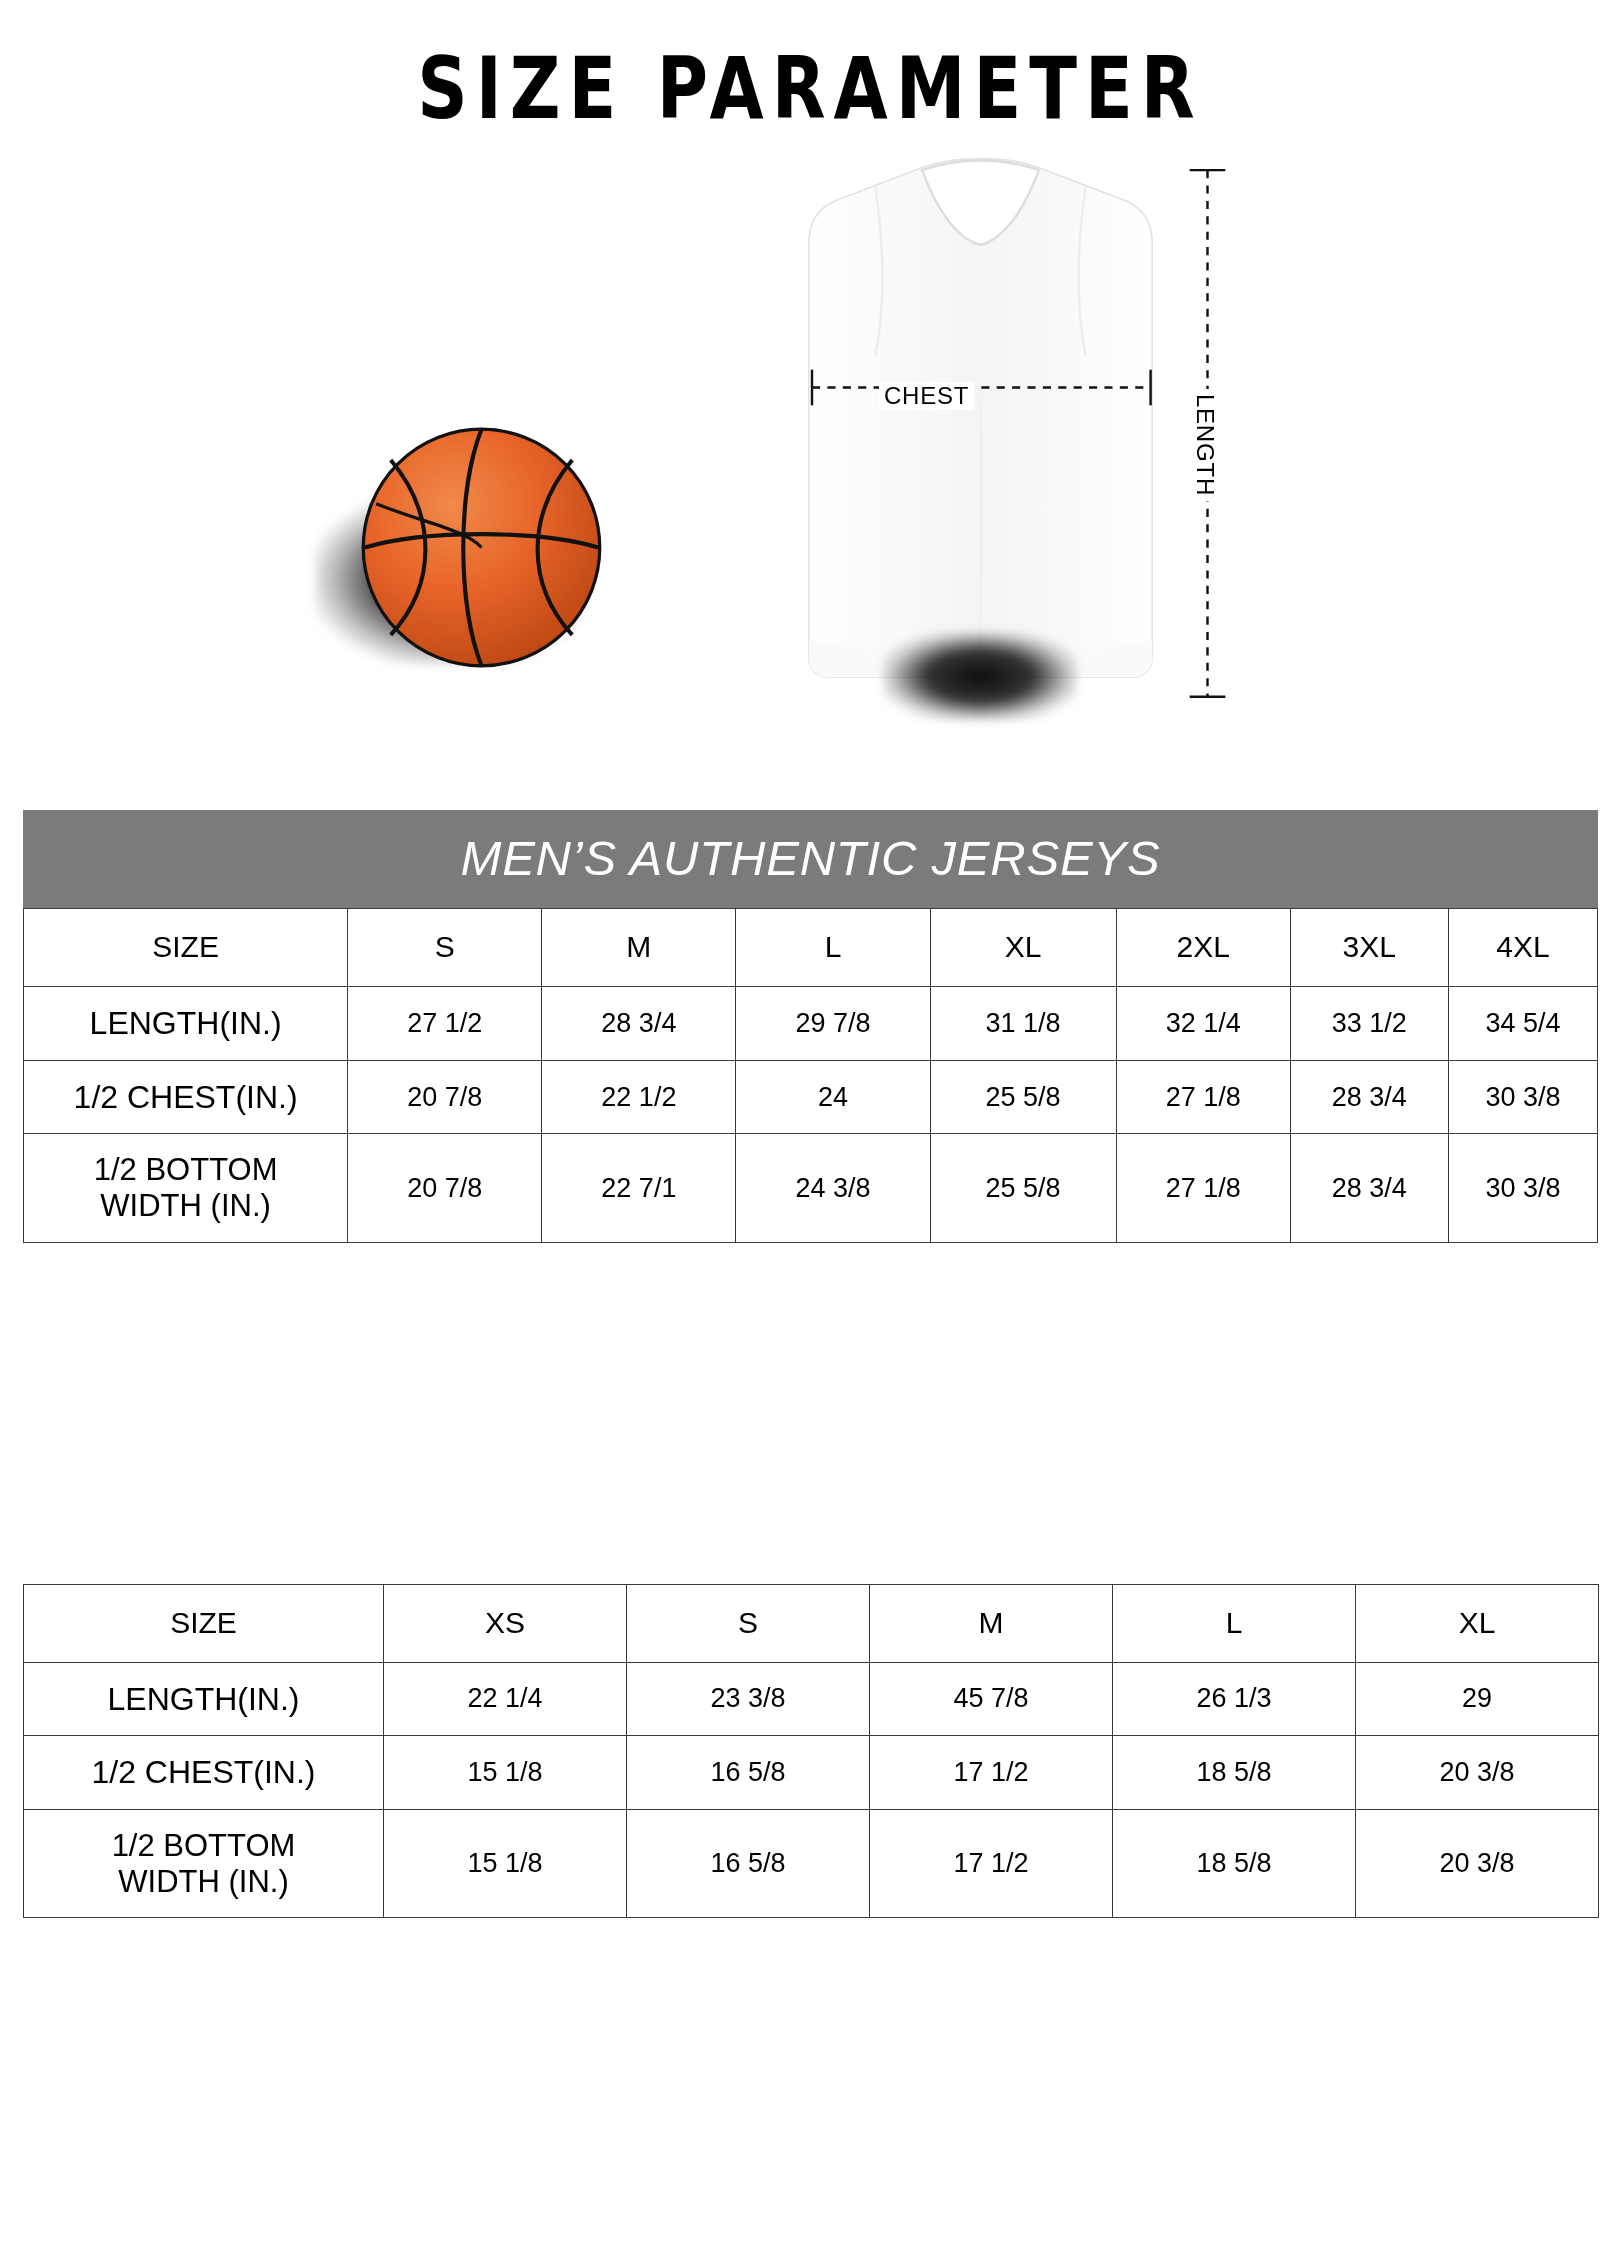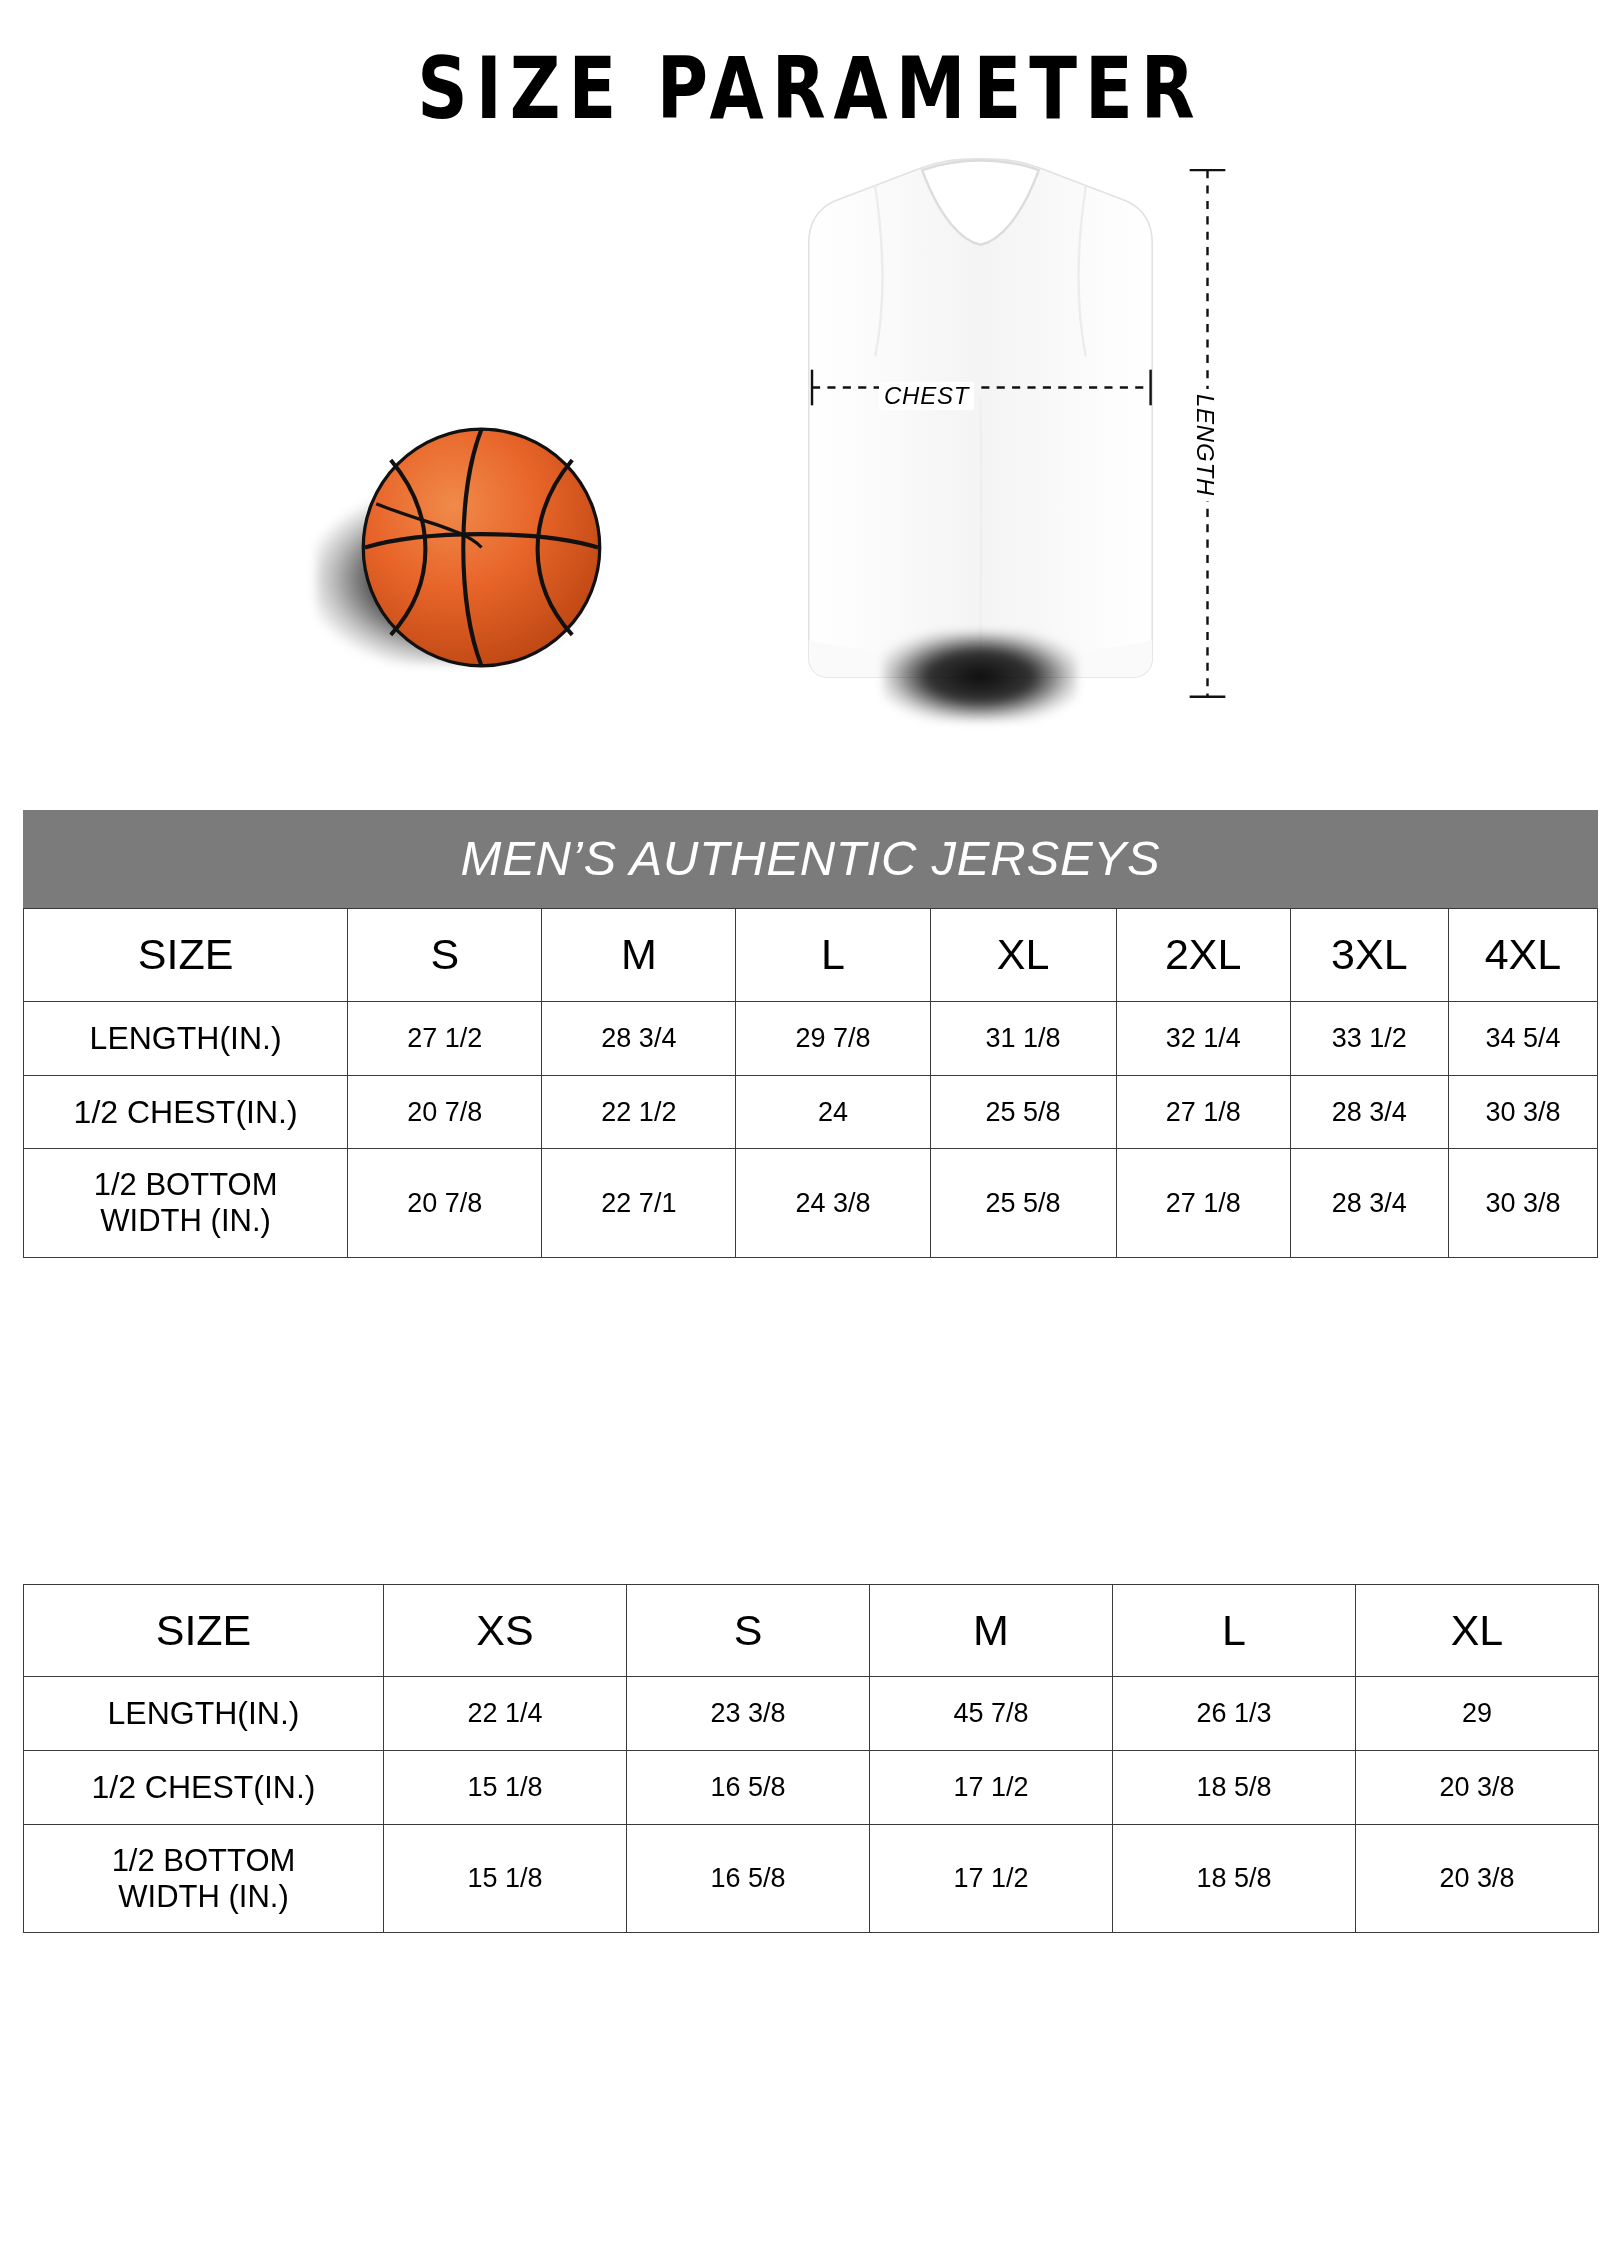--- a/index.html
+++ b/index.html
@@ -37,21 +37,20 @@
     transform-origin: top center;
   }
 
   
   .illustration {
     position: absolute;
     top: 154px;
     left: 0;
     width: 1360px;
     height: 640px;
-    font-style: italic;
   }
 
   
   .ball-wrap {
     position: absolute;
     left: 308px;
     top: 243px;
     width: 324px;
     height: 292px;
   }
@@ -140,21 +139,21 @@
   table.size-table td {
     border: 0.8px solid #3a3a3a;
     text-align: center;
     font-size: 27px;
     padding: 18px 3.2px;
     font-family: "Liberation Sans", sans-serif;
     white-space: pre-line;
     line-height: 1.15;
   }
   table.size-table tr.head-row td {
-    font-size: 43px;
+    font-size: 30px;
     padding: 21px 3.2px;
     text-align: center;
   }
   .row-label {
     font-size: 32px !important;
   }
   .two-line {
     font-size: 31px !important;
     line-height: 1.12;
   }

